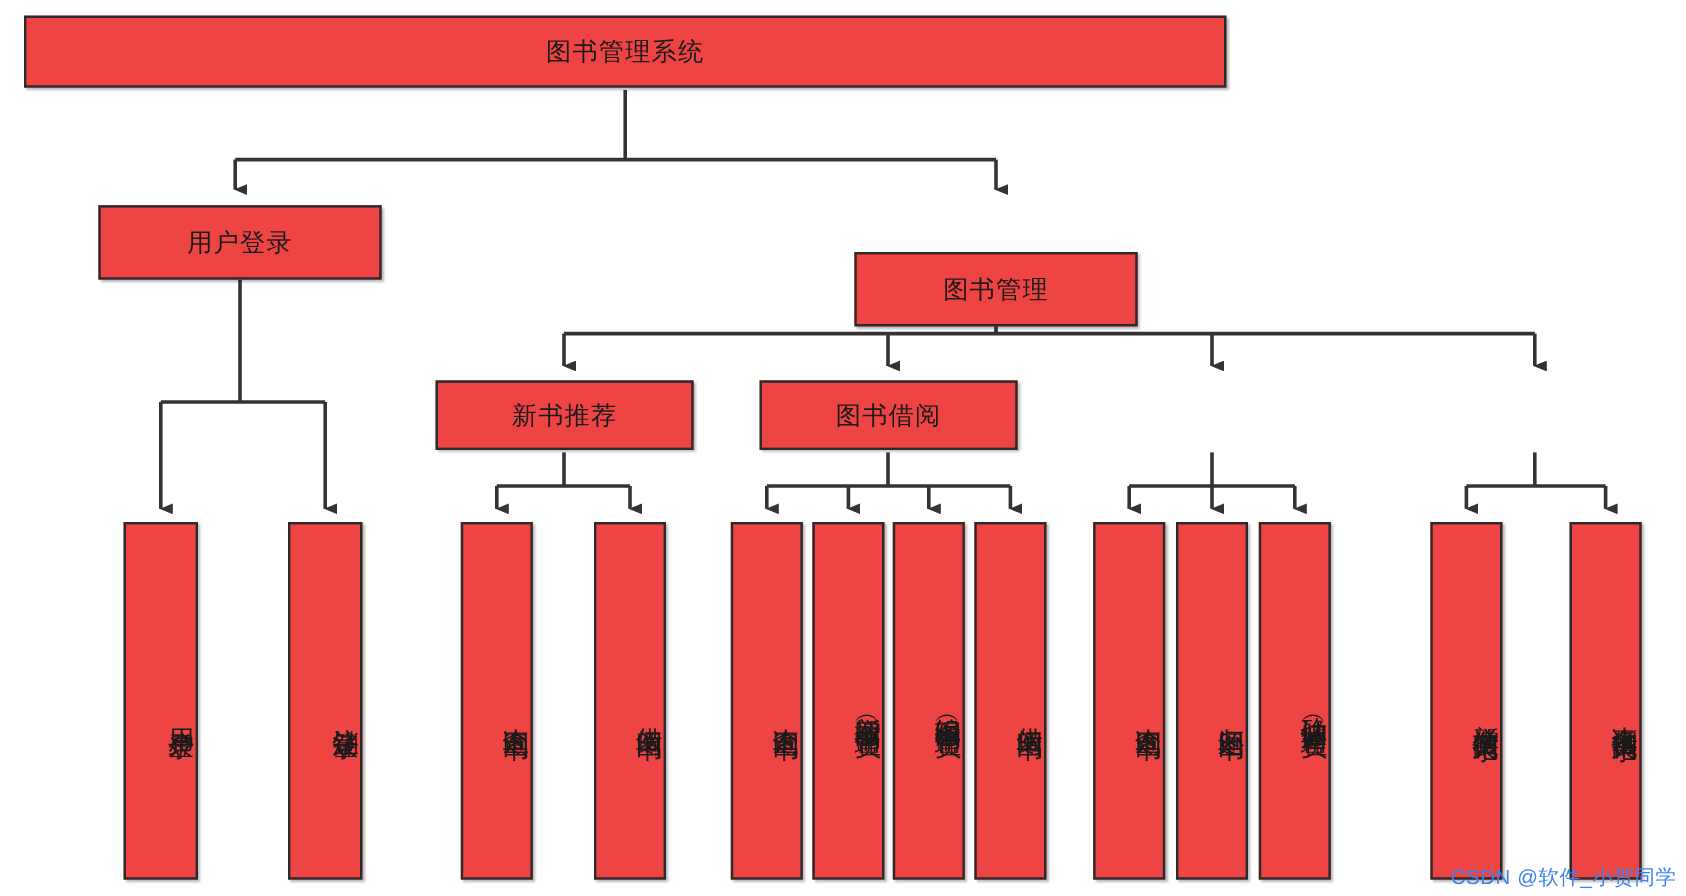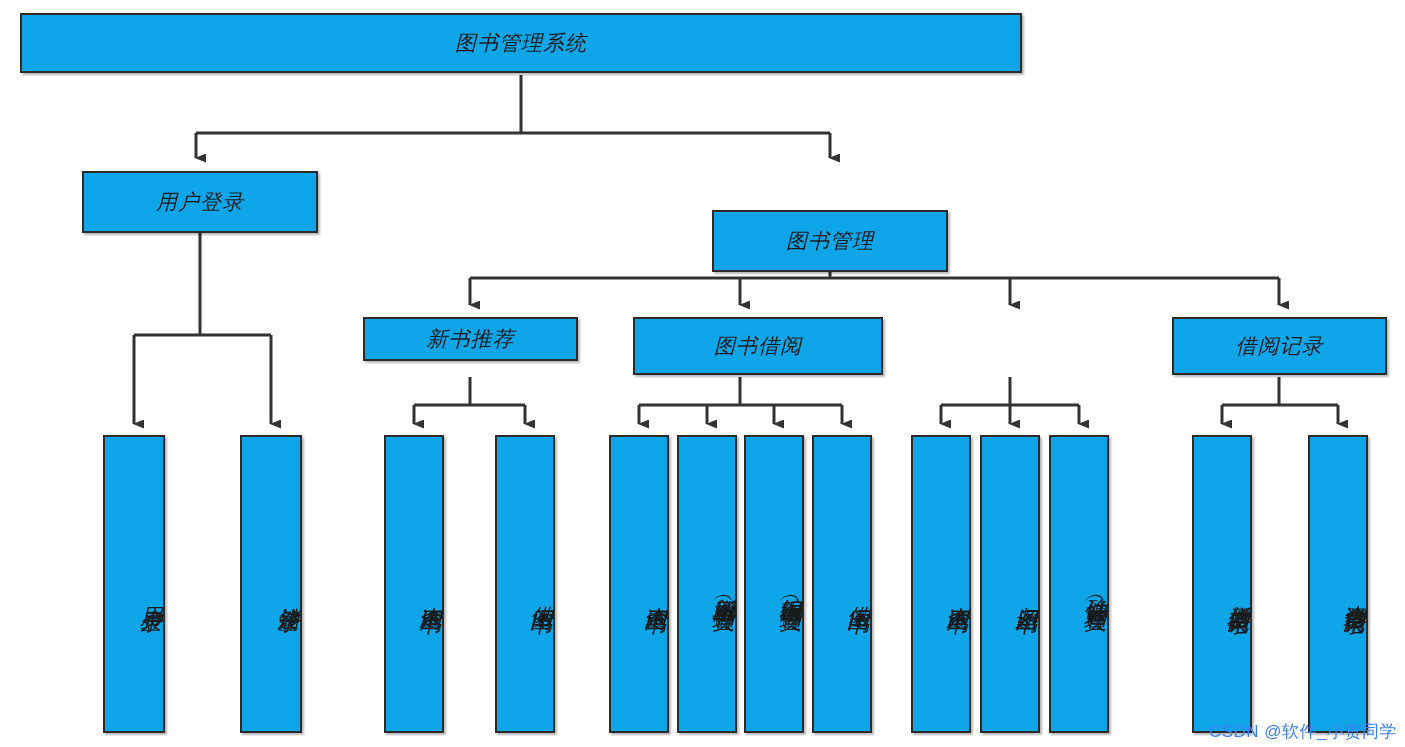--- a/index.html
+++ b/index.html
@@ -22,28 +22,27 @@
     position: absolute;
     left: 0;
     top: 0;
     width: 1405px;
     height: 747px;
     pointer-events: none;
   }
   .node {
     position: absolute;
     box-sizing: border-box;
-    background: #0ea5e9;
+    background: #ef4444;
     border: 2px solid #2b2b2b;
     box-shadow: 2px 2px 2px rgba(0,0,0,0.28);
     display: flex;
     align-items: center;
     justify-content: center;
     color: #1a1a1a;
-    font-style: italic;
   }
   .node.h {
     font-size: 21px;
     letter-spacing: 1px;
   }
   .node.v {
     writing-mode: vertical-rl;
     text-orientation: upright;
     align-items: flex-start;
     justify-content: center;
@@ -129,32 +128,29 @@
   </div>
 
   <div class="node h" style="left:82px; top:171px; width:236px; height:62px;">
     <span class="label">用户登录</span>
   </div>
 
   <div class="node h" style="left:712px; top:171px; width:236px; height:62px;margin-top:39px;">
     <span class="label">图书管理</span>
   </div>
 
-  <div class="node h" style="left:363px; top:317px; width:215px; height:44px;text-align:center;">
+  <div class="node h" style="left:363px; top:317px; width:215px; height:58px;text-align:center;">
     <span class="label">新书推荐</span>
   </div>
 
-  <div class="node h" style="left:633px; top:317px; width:250px; height:58px;">
+  <div class="node h" style="left:633px; top:317px; width:215px; height:58px;">
     <span class="label">图书借阅</span>
   </div>
 
 
-  <div class="node h" style="left:1172px; top:317px; width:215px; height:58px;">
-    <span class="label">借阅记录</span>
-  </div>
 
   <div class="node v" style="left:103px; top:435px; width:62px; height:298px;">
     <span class="label">用户登录</span>
   </div>
 
   <div class="node v" style="left:240px; top:435px; width:62px; height:298px;">
     <span class="label">注销登录</span>
   </div>
 
   <div class="node v" style="left:384px; top:435px; width:60px; height:298px;">

